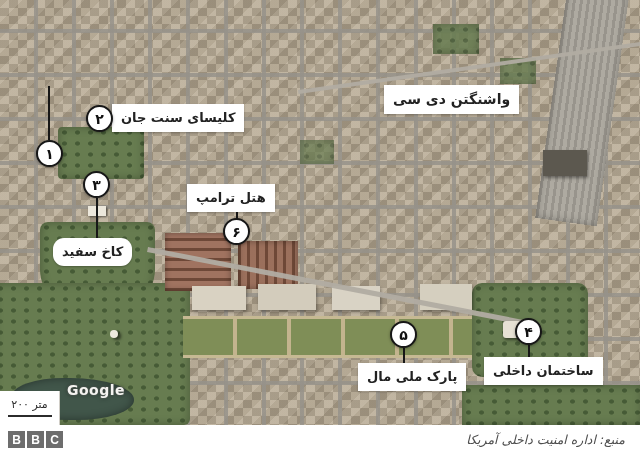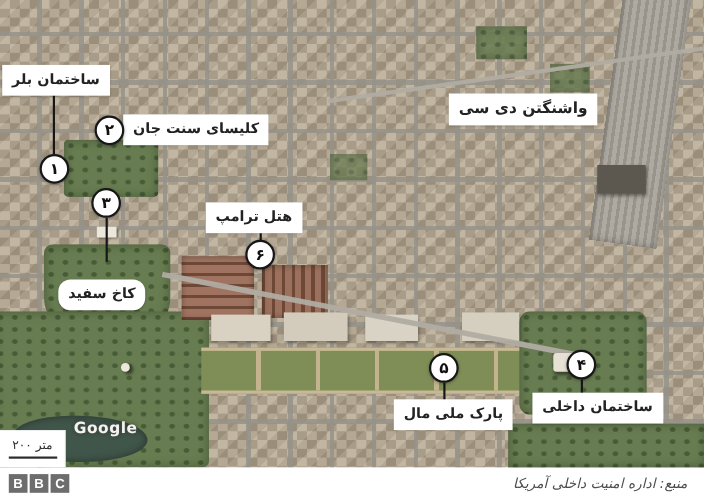--- a/index.html
+++ b/index.html
@@ -113,25 +113,24 @@
       <span class="bar"></span>
     </div>
 
     <div class="lead" style="left:48px; top:86px; width:2px; height:54px;"></div>
     <div class="lead" style="left:113px; top:118px; width:17px; height:2px;"></div>
     <div class="lead" style="left:96px; top:198px; width:2px; height:40px;"></div>
     <div class="lead" style="left:236px; top:210px; width:2px; height:10px;"></div>
     <div class="lead" style="left:403px; top:348px; width:2px; height:16px;"></div>
     <div class="lead" style="left:528px; top:345px; width:2px; height:13px;"></div>
 
-    <div class="lbl" dir="rtl" style="left:2px; top:59px;">ساختمان بلر</div>
     <div class="lbl" dir="rtl" style="left:112px; top:104px;">کلیسای سنت جان</div>
-    <div class="lbl" dir="rtl" style="left:53px; top:254px;border-radius:11px;">کاخ سفید</div>
+    <div class="lbl" dir="rtl" style="left:53px; top:238px;border-radius:11px;">کاخ سفید</div>
     <div class="lbl" dir="rtl" style="left:187px; top:184px;">هتل ترامپ</div>
-    <div class="lbl" dir="rtl" style="left:384px; top:85px; font-size:14px;margin-left:24px;">واشنگتن دی سی</div>
+    <div class="lbl" dir="rtl" style="left:384px; top:85px; font-size:14px;">واشنگتن دی سی</div>
     <div class="lbl" dir="rtl" style="left:358px; top:363px;">پارک ملی مال</div>
     <div class="lbl" dir="rtl" style="left:484px; top:357px;">ساختمان داخلی</div>
 
     <div class="pin" style="left:36px; top:140px;">۱</div>
     <div class="pin" style="left:86px; top:105px;">۲</div>
     <div class="pin" style="left:83px; top:171px;">۳</div>
     <div class="pin" style="left:223px; top:218px;">۶</div>
     <div class="pin" style="left:390px; top:321px;">۵</div>
     <div class="pin" style="left:515px; top:318px;">۴</div>
   </div>

